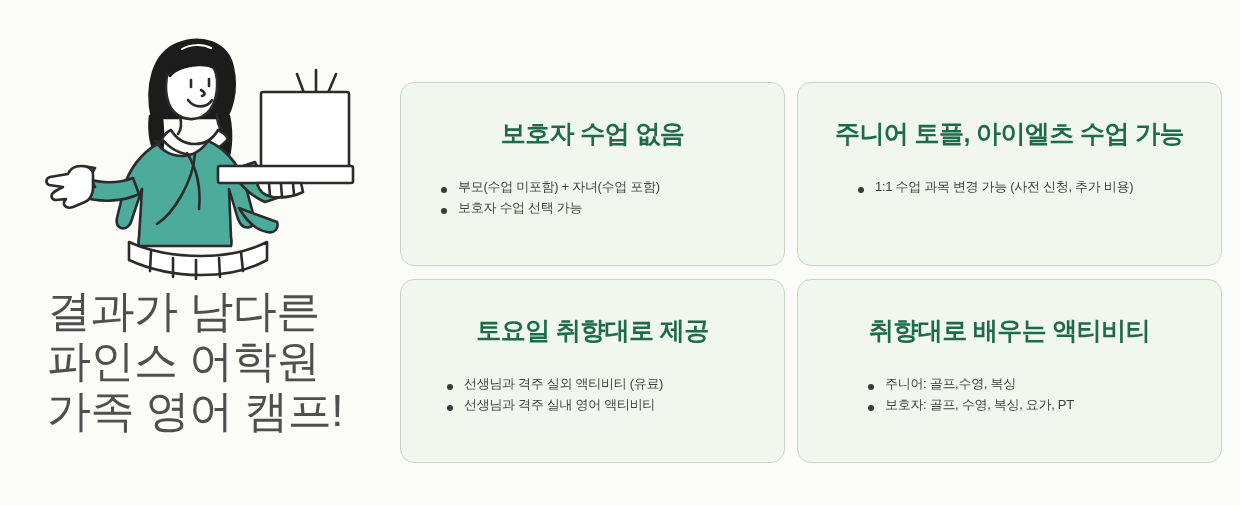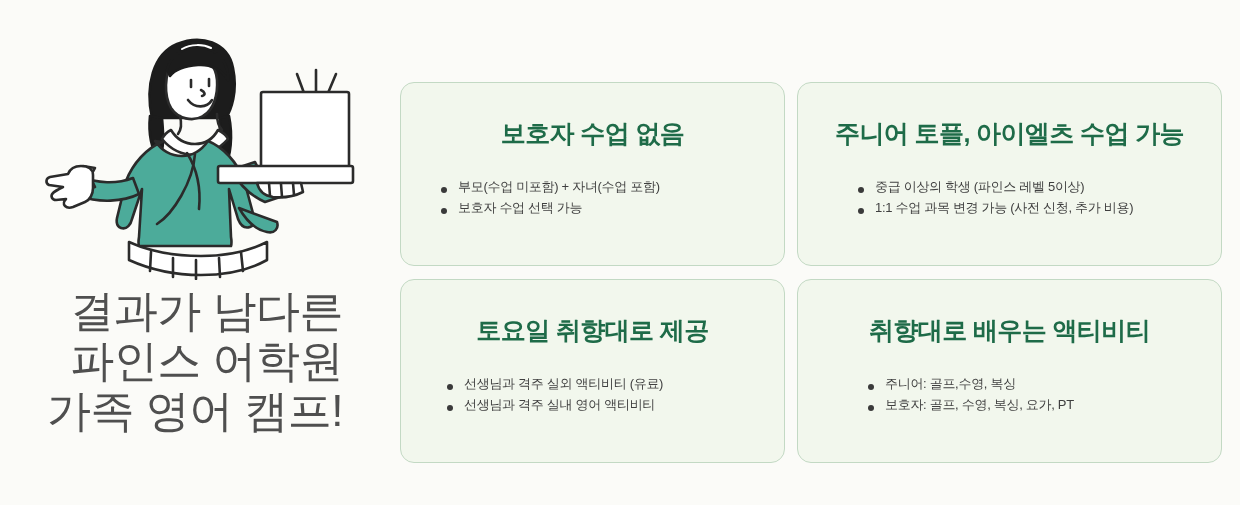--- a/index.html
+++ b/index.html
@@ -32,21 +32,21 @@
     flex-direction: column;
     align-items: center;
   }
   .illustration {
     margin-top: 18px;
     width: 340px;
     height: 262px;
   }
   .headline {
     margin-top: 6px;
-    text-align: right;
+    text-align: left;
     color: #4f4f4f;
     font-size: 44px;
     line-height: 1.14;
     font-weight: 300;
     letter-spacing: -0.5px;
     white-space: nowrap;
   }
   .headline-line { display: block; }
 
   
@@ -185,21 +185,20 @@
       <div class="card-title">보호자 수업 없음</div>
       <ul class="card-list">
         <li>부모(수업 미포함) + 자녀(수업 포함)</li>
         <li>보호자 수업 선택 가능</li>
       </ul>
     </div>
 
     <div class="card card-right">
       <div class="card-title">주니어 토플, 아이엘츠 수업 가능</div>
       <ul class="card-list">
-        <li>중급 이상의 학생 (파인스 레벨 5이상)</li>
         <li>1:1 수업 과목 변경 가능 (사전 신청, 추가 비용)</li>
       </ul>
     </div>
 
     <div class="card card-bl">
       <div class="card-title">토요일 취향대로 제공</div>
       <ul class="card-list">
         <li>선생님과 격주 실외 액티비티 (유료)</li>
         <li>선생님과 격주 실내 영어 액티비티</li>
       </ul>

